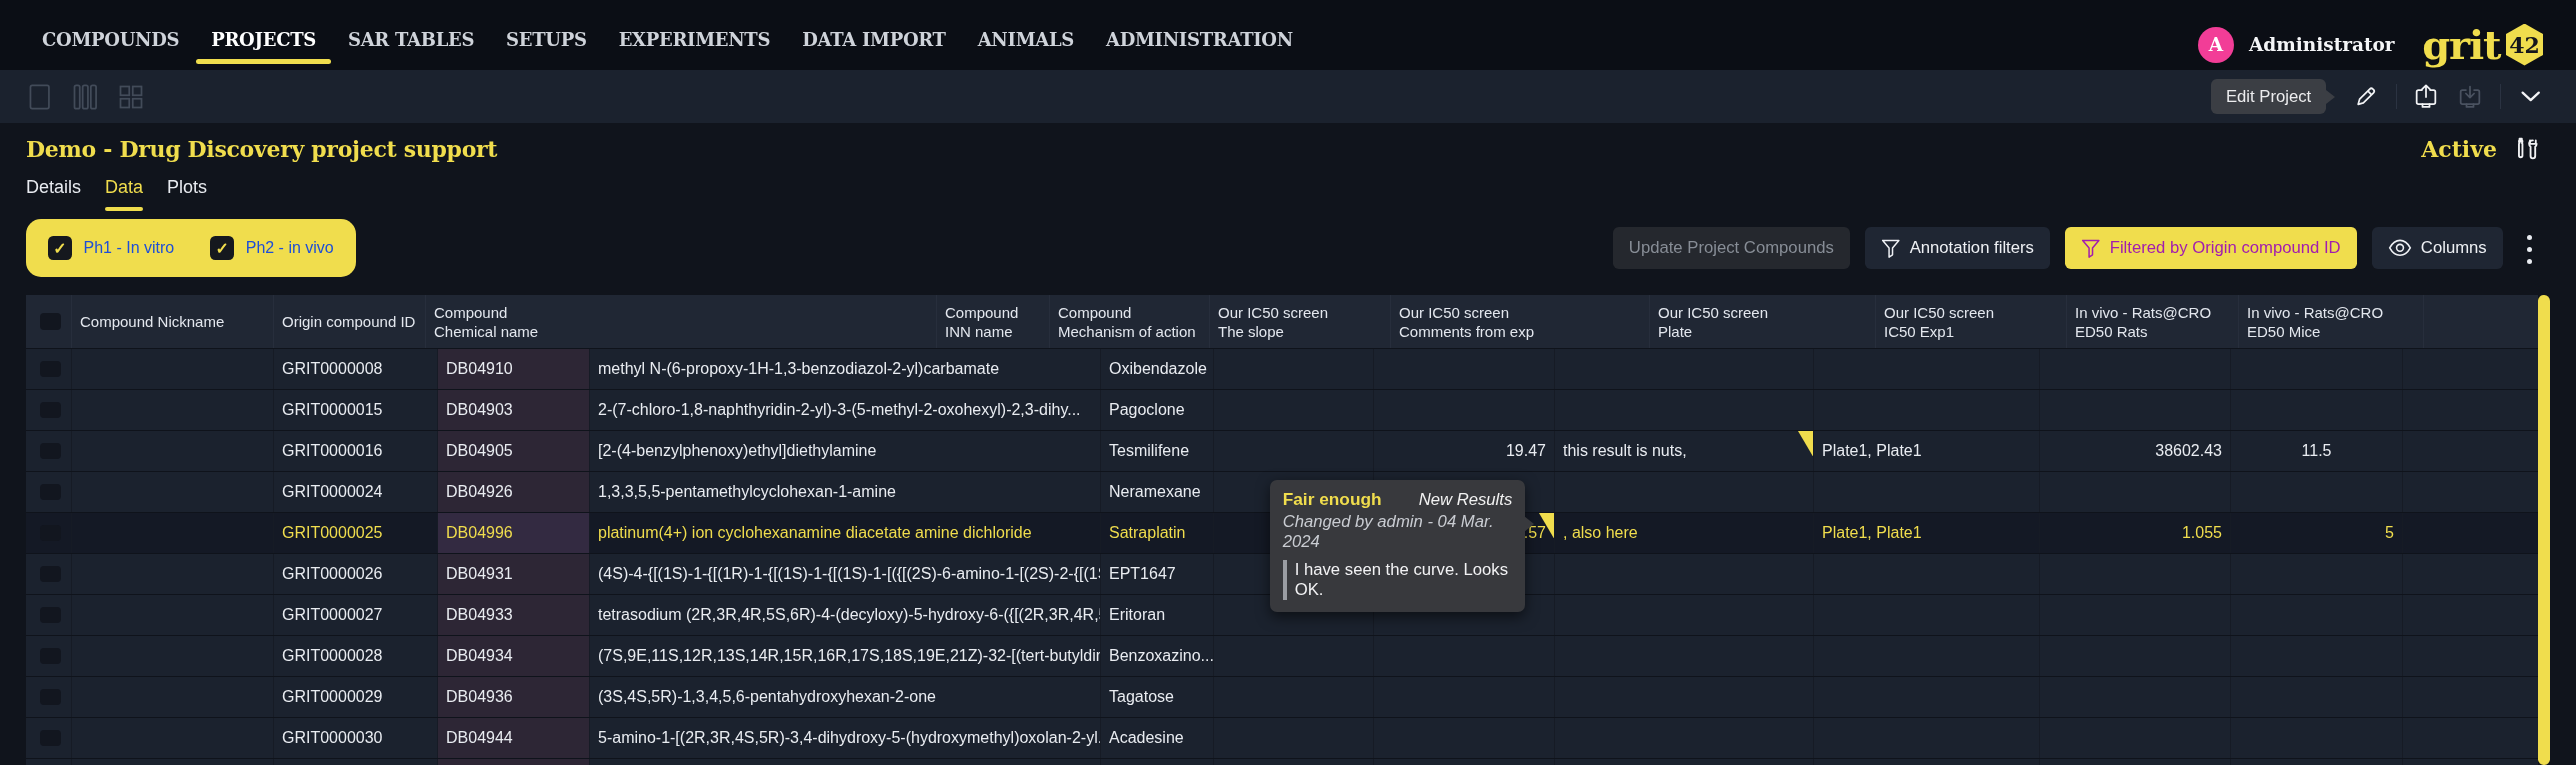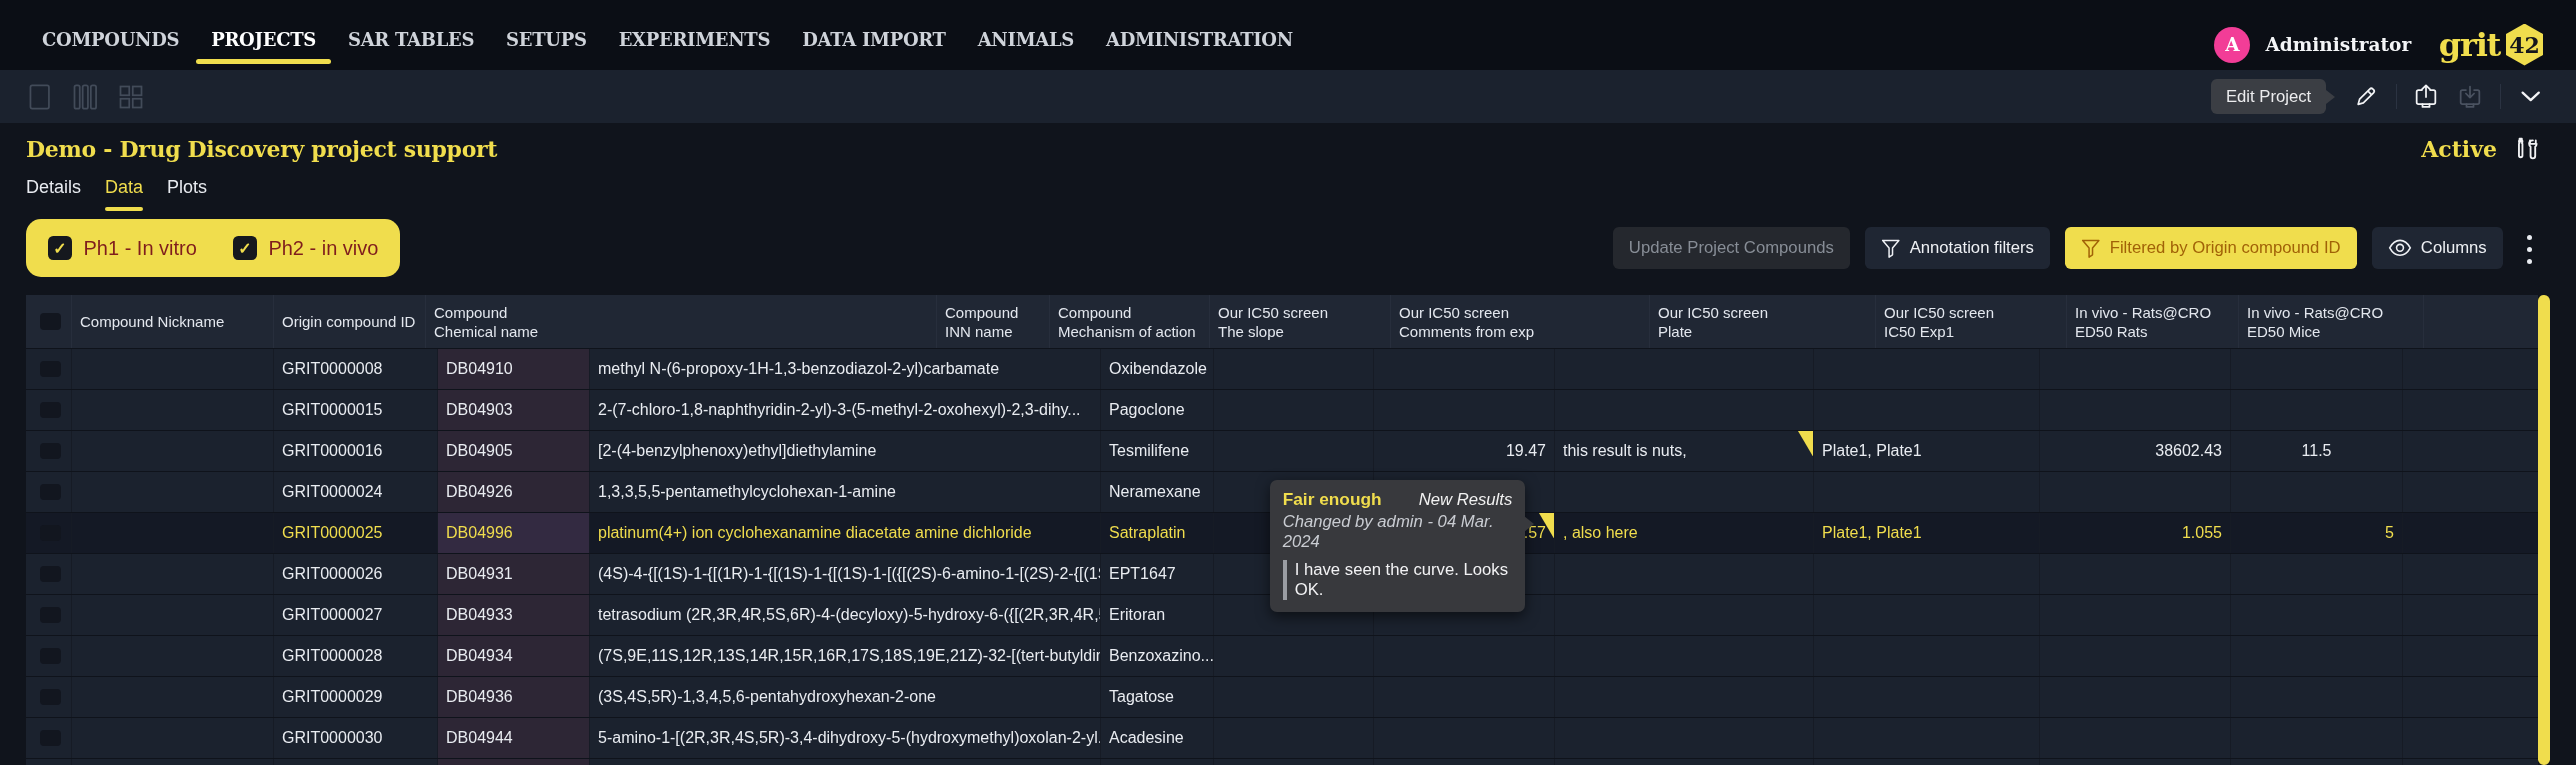--- a/index.html
+++ b/index.html
@@ -24,21 +24,21 @@
     font-size:18px;letter-spacing:-0.3px;color:#cfd3da;position:relative;cursor:pointer;
     padding:5.8px 0 15px 0}
   .nav-item.active{color:#ffffff}
   .nav-item.active::after{content:"";position:absolute;left:-15px;right:-15px;bottom:1.2px;
     height:5.2px;border-radius:2.9px;background:var(--yellow)}
   .nav-right{display:flex;align-items:center;gap:15px;padding-right:33px}
   .avatar{width:36px;height:36px;border-radius:50%;background:var(--pink);color:#fff;
     display:flex;align-items:center;justify-content:center;font-size:18.5px}
   .username{font-size:18.5px;color:#f4f5f7;margin-right:12.7px}
   .brand{display:flex;align-items:center;gap:5.8px}
-  .brand-word{color:var(--yellow);font-size:32px;letter-spacing:-1.2px}
+  .brand-word{color:var(--yellow);font-size:40px;letter-spacing:-1.2px}
   .brand-hex{width:37px;height:42px;background:var(--yellow);color:#14161c;
     clip-path:polygon(50% 0,100% 25%,100% 75%,50% 100%,0 75%,0 25%);
     display:flex;align-items:center;justify-content:center;font-size:22px}
 
   
   .band{position:absolute;top:70px;left:0;width:100%;height:53px;background:var(--band-bg);
     display:flex;align-items:center;justify-content:space-between;padding:0 31px 0 26px}
   .band-left{display:flex;align-items:center;gap:17.3px}
   .vicon{width:28px;height:28px;color:var(--icon-dim);display:flex;align-items:center;justify-content:center;cursor:pointer}
   .band-right{display:flex;align-items:center;gap:15px}
@@ -65,27 +65,27 @@
   .tab.active::after{content:"";position:absolute;left:0;right:0;bottom:0;height:4px;border-radius:2.3px;background:var(--yellow)}
 
   
   .filter-band{position:absolute;top:218px;left:0;width:100%;height:60px;
     display:flex;align-items:center;justify-content:space-between;padding:0 38px 0 26px}
   .phase-pill{height:58px;background:var(--yellow);border-radius:15px;display:flex;
     align-items:center;gap:36px;padding:0 22px}
   .phase-item{display:flex;align-items:center;gap:11.5px}
   .phase-box{width:24px;height:24px;border-radius:5.2px;background:#15181e;color:var(--yellow);
     display:flex;align-items:center;justify-content:center;font-size:16px;font-weight:bold;cursor:pointer}
-  .phase-label{font-size:20px;color:#7f1d1d}
+  .phase-label{font-size:16px;color:#1d4ed8}
   .actions{display:flex;align-items:flex-end;gap:15px}
   .btn{height:42px;border-radius:5.8px;display:flex;align-items:center;gap:9.2px;
     padding:0 16px;font-size:16.7px;cursor:pointer;border:none}
   .btn.disabled{background:#25282e;color:#878d96}
   .btn.dark{background:#1f2633;color:#eef0f4}
-  .btn.yellow{background:var(--yellow);color:#a16207}
+  .btn.yellow{background:var(--yellow);color:#a21caf}
   .btn svg{flex:0 0 auto}
   .kebab{display:flex;flex-direction:column;gap:7px;padding:4.6px 5.8px;cursor:pointer;margin-left:3.5px}
   .kebab span{width:5.2px;height:5.2px;border-radius:50%;background:#e8ebf0}
 
   
   .table{position:absolute;top:295px;left:26px;width:2512px;overflow:hidden}
   .trow{display:flex;width:2563px}
   .thead{height:53px;background:var(--header-bg)}
   .th{display:flex;flex-direction:column;justify-content:center;padding:0 8px;
     font-size:15px;line-height:19px;color:#e3e7ee;border-right:1.2px solid var(--hline);cursor:pointer}

